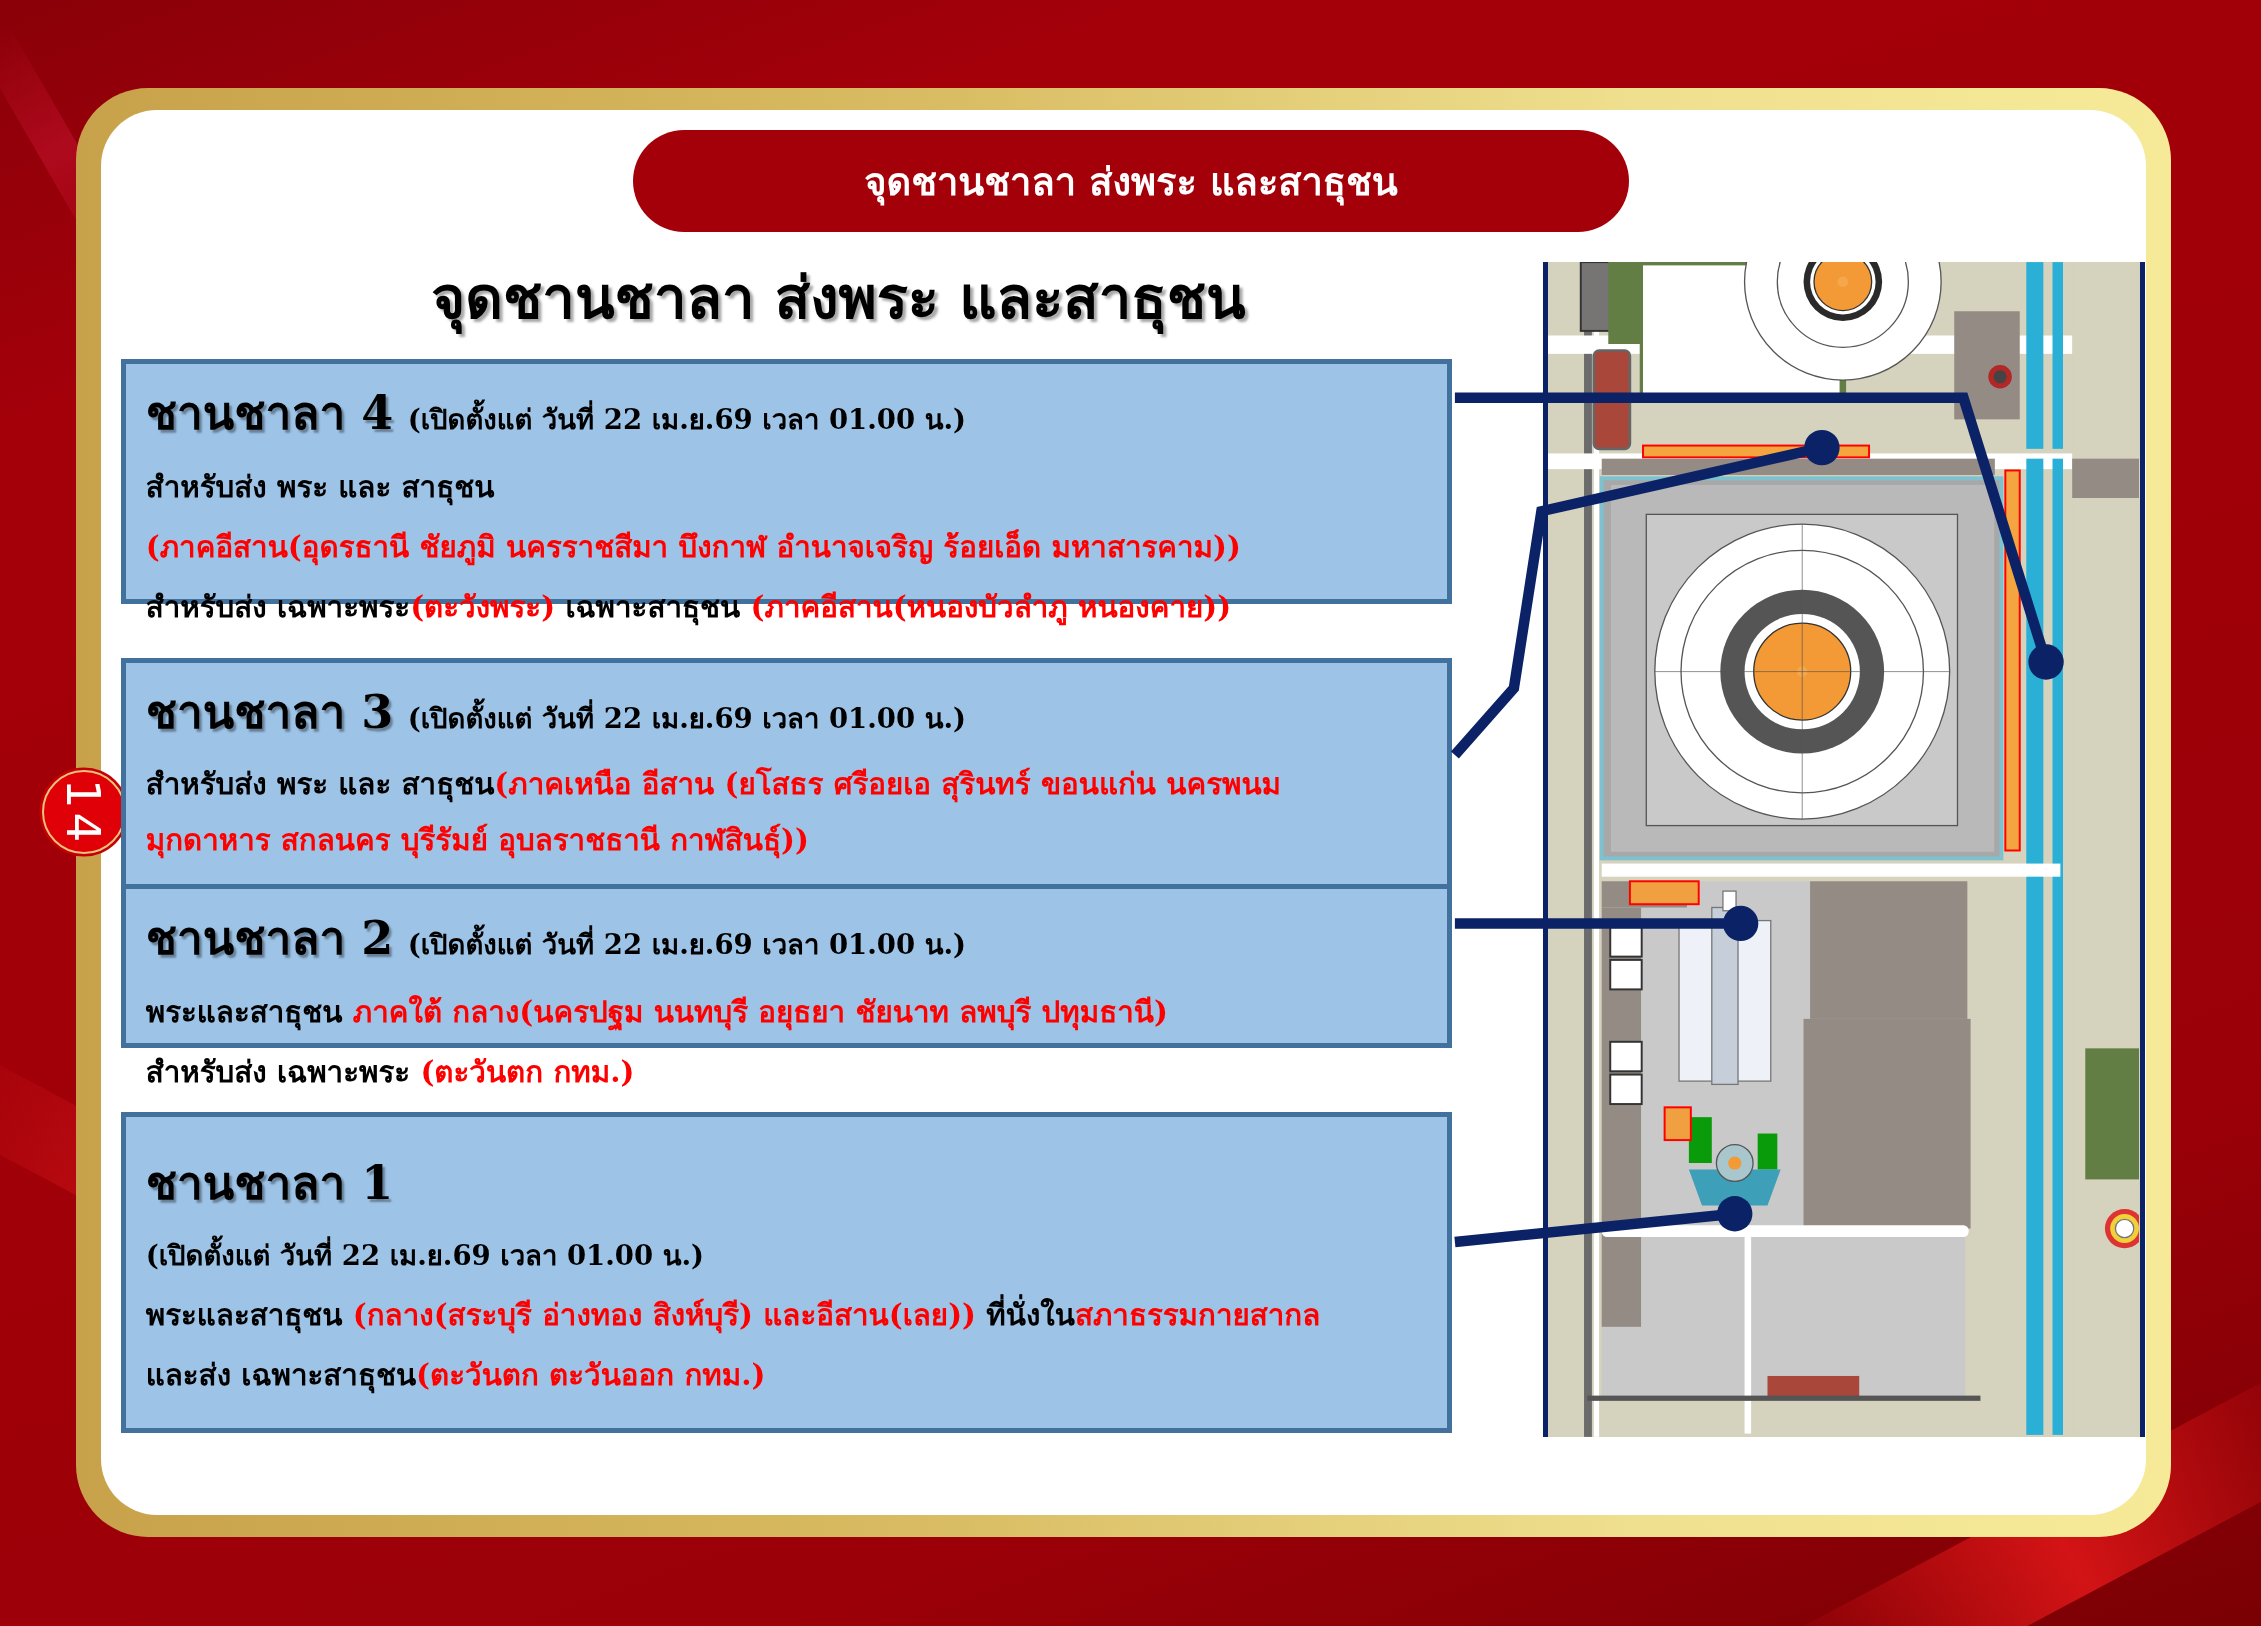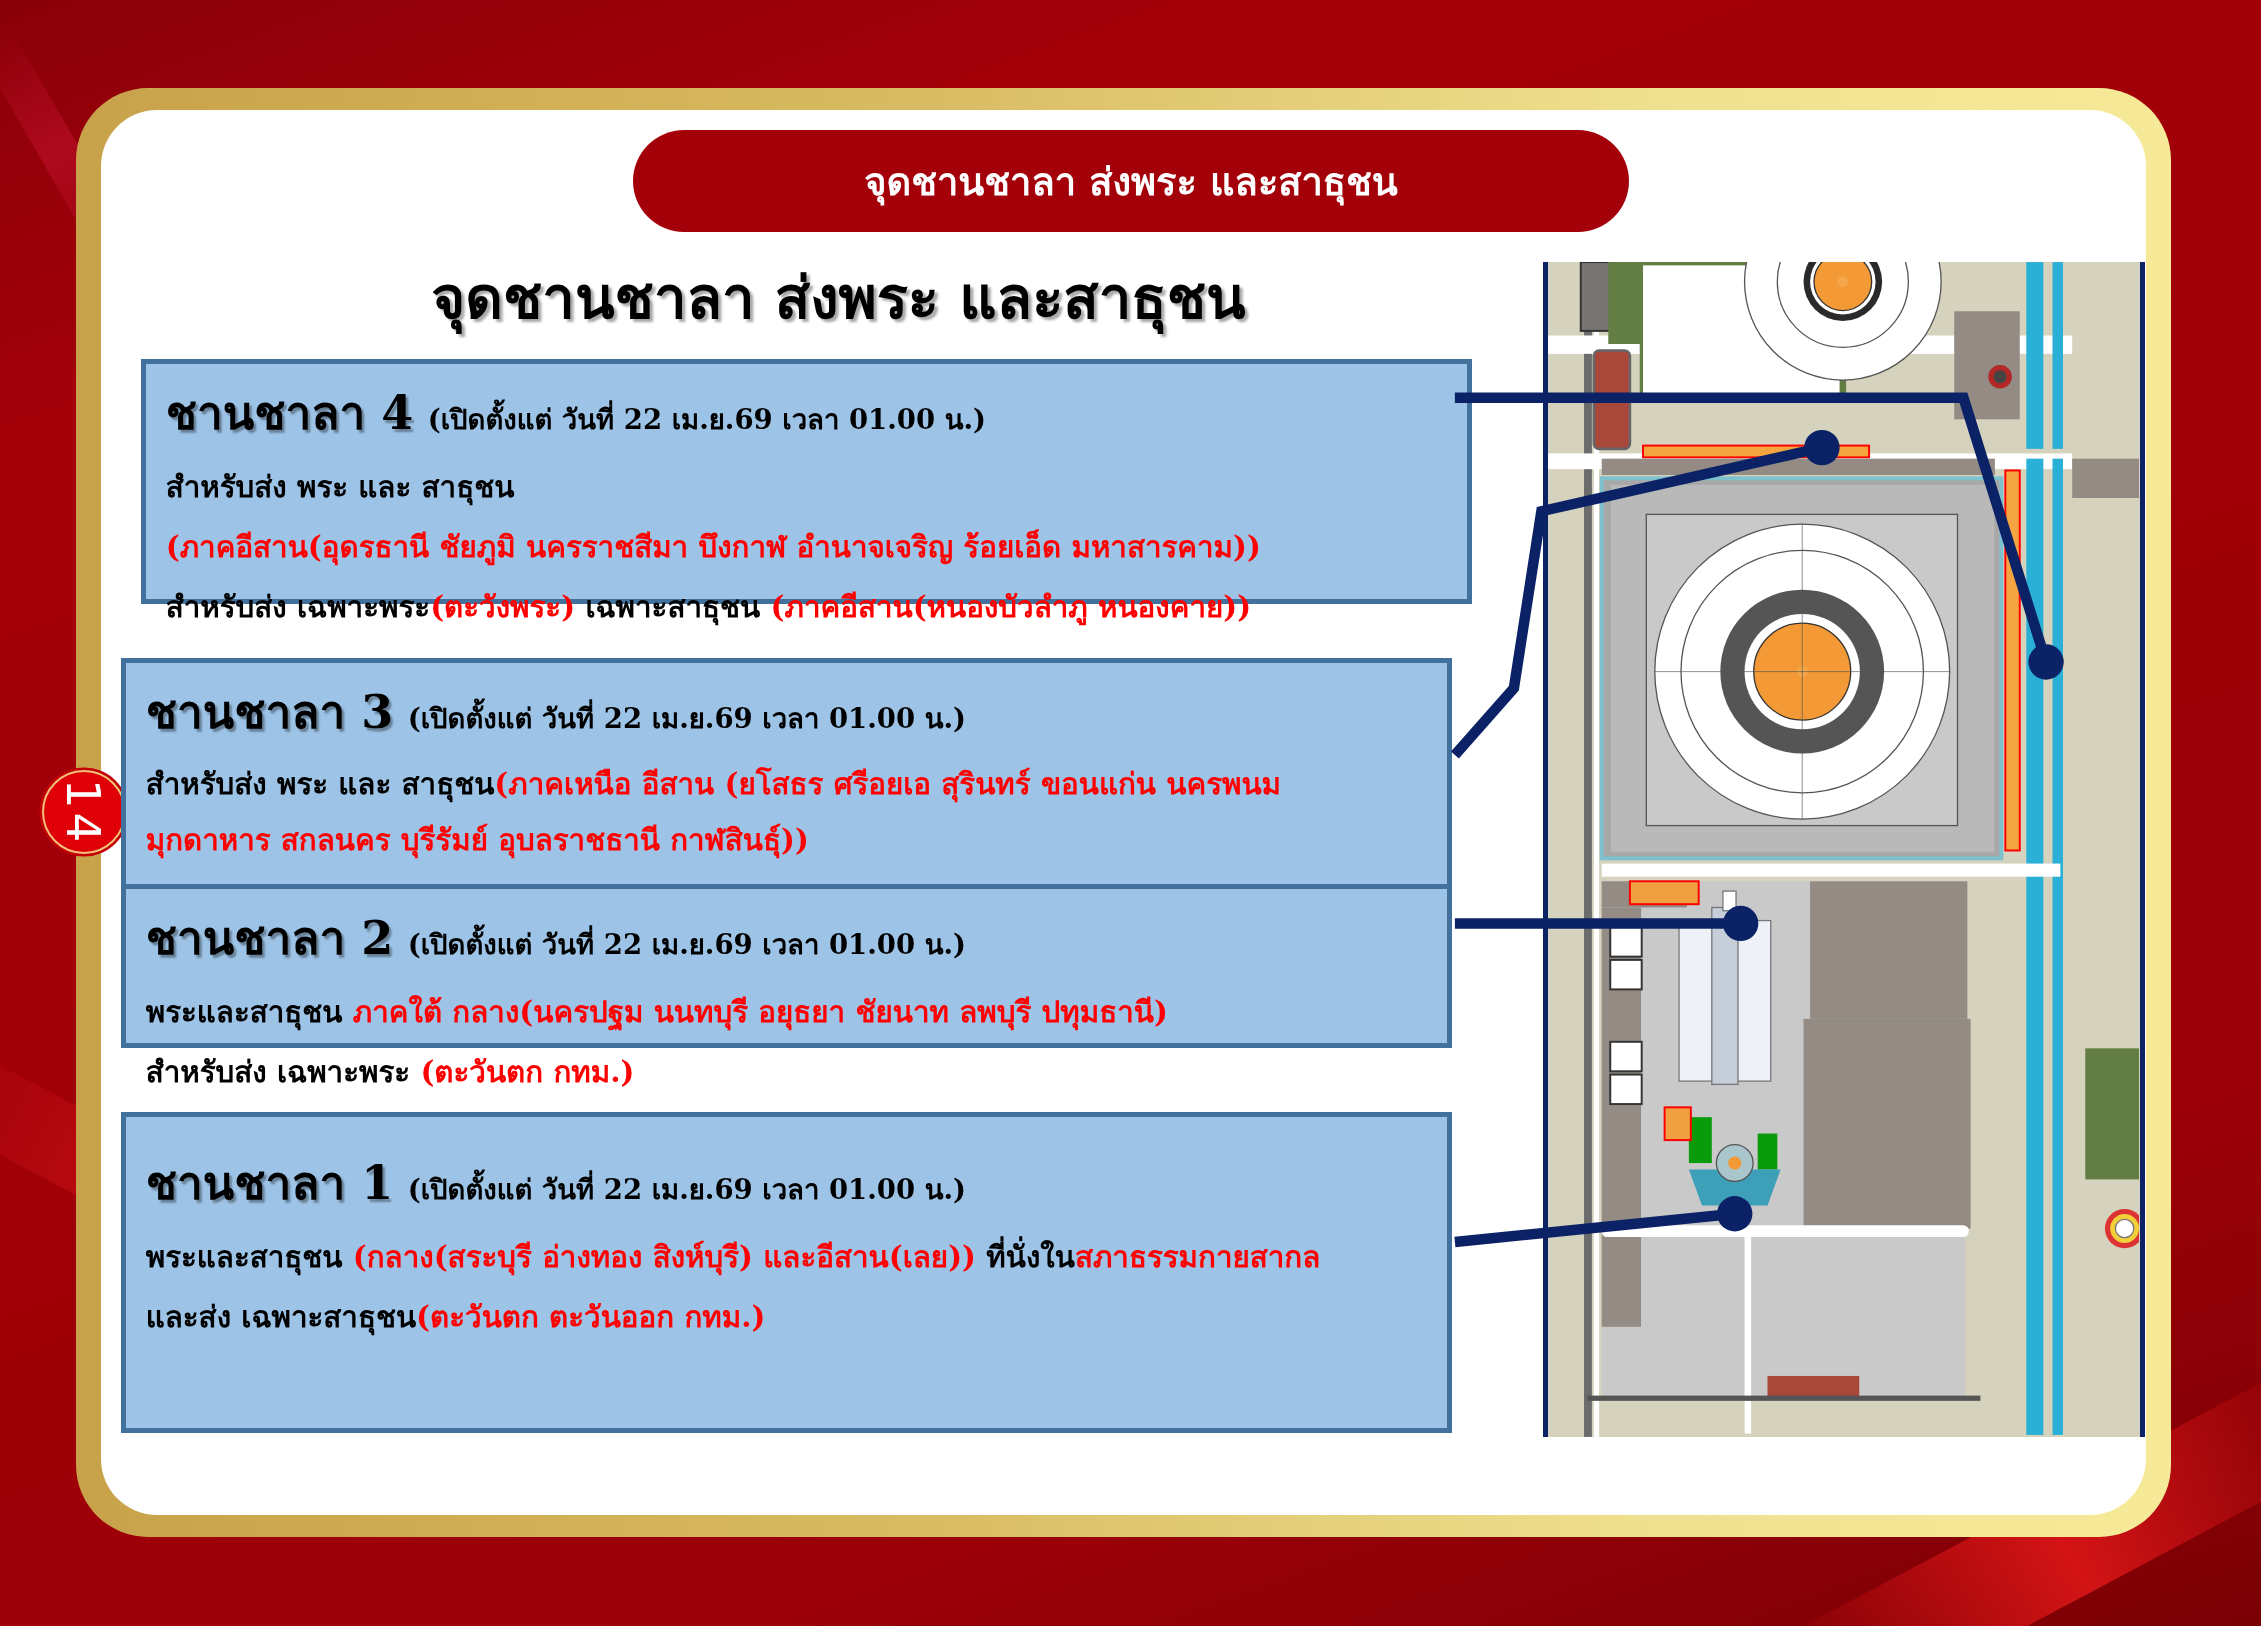--- a/index.html
+++ b/index.html
@@ -48,21 +48,21 @@
     box-sizing:border-box; padding:11.8px 9.2px 6.6px 19.7px;
     color:#000;
   }
   .box .head { display:flex; align-items:baseline; gap:14.4px; margin-bottom:7.9px; }
   .box .big { font-size:46px; font-weight:bold; text-shadow:2.6px 2.6px 2px rgba(0,0,0,0.35); }
   .box .sub { font-size:27.5px; font-weight:bold; }
   .box .line { font-size:29.5px; font-weight:bold; line-height:60px; white-space:nowrap; }
   .red { color:#ff0000; }
   .black { color:#000000; }
 
-  #box4 { top:359px; height:245px;margin-left:20px; }
+  #box4 { top:359px; height:245px; }
   #box3 { top:658px; height:264px; }
   #box2 { top:884px; height:164px; }
   #box1 { top:1112px; height:321px; }
   #box3 .line { line-height:56px; }
 
   .badge {
     position:absolute; left:42px; top:770px; width:84px; height:84px; border-radius:50%;
     background:#e00008; box-shadow:0 0 0 2.6px #c30005;
     border:2px solid #f0c27a; box-sizing:border-box;
     display:flex; align-items:center; justify-content:center;
@@ -136,21 +136,21 @@
   </div>
   <div class="line">
     <span class="black">พระและสาธุชน </span><span class="red">ภาคใต้ กลาง(นครปฐม นนทบุรี อยุธยา ชัยนาท ลพบุรี ปทุมธานี)</span>
   </div>
   <div class="line">
     <span class="black">สำหรับส่ง เฉพาะพระ </span><span class="red">(ตะวันตก กทม.)</span>
   </div>
 </div>
 
 <div class="box" id="box1">
-  <div class="head" style="margin-top:17px;">
+  <div class="head" style="margin-top:17px;flex-direction:column;">
     <span class="big">ชานชาลา 1</span>
     <span class="sub">(เปิดตั้งแต่ วันที่ 22 เม.ย.69 เวลา 01.00 น.)</span>
   </div>
   <div class="line">
     <span class="black">พระและสาธุชน </span><span class="red">(กลาง(สระบุรี อ่างทอง สิงห์บุรี) และอีสาน(เลย))</span><span class="black"> ที่นั่งใน</span><span class="red">สภาธรรมกายสากล</span>
   </div>
   <div class="line">
     <span class="black">และส่ง เฉพาะสาธุชน</span><span class="red">(ตะวันตก ตะวันออก กทม.)</span>
   </div>
 </div>

